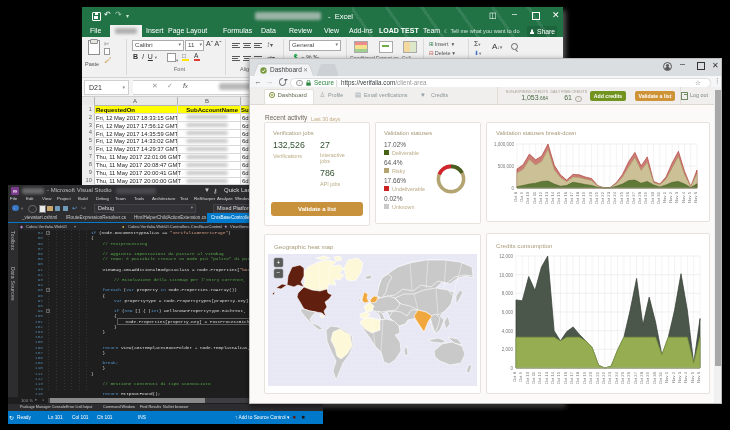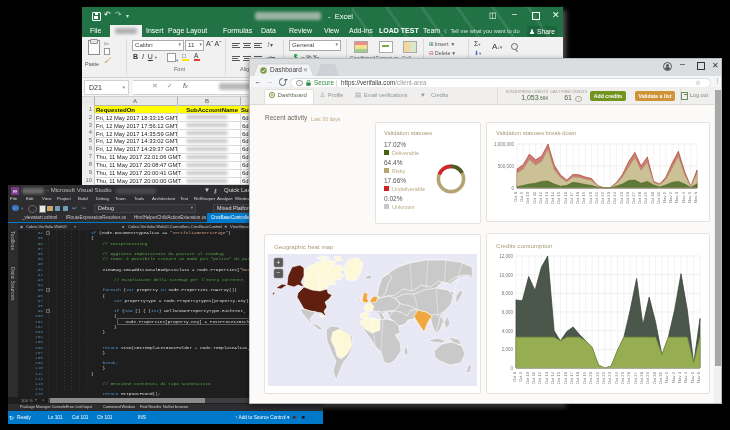--- a/index.html
+++ b/index.html
@@ -453,20 +453,30 @@
           <div class="abs" style="left:434px;top:7px;width:4px;height:1.2px;background:#6f8a5f;"></div>
       <div class="abs" style="left:440px;top:5px;font-size:5.4px;color:#7b8a80;">Log out</div>
     </div>
 
     <div class="abs" style="left:464px;top:0;width:8px;height:316px;background:#f0f0f0;"></div>
     <div class="abs" style="left:465px;top:3px;width:6px;height:276px;background:#a8a8a8;"></div>
 
     <div class="abs" style="left:15px;top:27px;font-size:6.5px;color:#6d675c;">Recent activity</div>
     <div class="abs" style="left:61px;top:28.5px;font-size:5.2px;color:#c3ac84;">Last 30 days</div>
 
+    <div class="abs" style="left:14px;top:35px;width:104px;height:102px;background:#fff;border:1px solid #e7e3dc;border-radius:2px;">
+      <div class="abs" style="left:8px;top:7px;font-size:5.8px;color:#a89a79;">Verification jobs</div>
+      <div class="abs" style="left:8px;top:17px;font-size:8.8px;color:#31512f;">132,526</div>
+      <div class="abs" style="left:55px;top:17px;font-size:8.8px;color:#31512f;">27</div>
+      <div class="abs" style="left:8px;top:30px;font-size:5.4px;color:#bcab85;">Verifications</div>
+      <div class="abs" style="left:55px;top:30px;width:40px;font-size:5.4px;color:#bcab85;line-height:5.8px;">Interactive<br>jobs</div>
+      <div class="abs" style="left:55px;top:45px;font-size:8.8px;color:#31512f;">786</div>
+      <div class="abs" style="left:55px;top:58px;font-size:5.4px;color:#bcab85;">API jobs</div>
+      <div class="abs" style="left:6px;top:79px;width:92px;height:14px;background:#c8913c;border-radius:3px;color:#fff;font-size:6px;font-weight:bold;text-align:center;line-height:14px;">Validate a list</div>
+    </div>
 
     <div class="abs" style="left:125px;top:35px;width:104px;height:100px;background:#fff;border:1px solid #e7e3dc;border-radius:2px;">
       <div class="abs" style="left:8px;top:7px;font-size:5.8px;color:#a89a79;">Validation statuses</div>
       <div class="abs" style="left:8px;top:18px;font-size:6.5px;color:#555;">17.02%</div>
       <div class="abs" style="left:8px;top:27px;width:5px;height:5px;background:#456313;"></div>
       <div class="abs" style="left:16px;top:26.7px;font-size:5.4px;color:#bcab85;">Deliverable</div>
       <div class="abs" style="left:8px;top:36px;font-size:6.5px;color:#555;">64.4%</div>
       <div class="abs" style="left:8px;top:45px;width:5px;height:5px;background:#b3a472;"></div>
       <div class="abs" style="left:16px;top:44.7px;font-size:5.4px;color:#bcab85;">Risky</div>
       <div class="abs" style="left:8px;top:54px;font-size:6.5px;color:#555;">17.66%</div>

